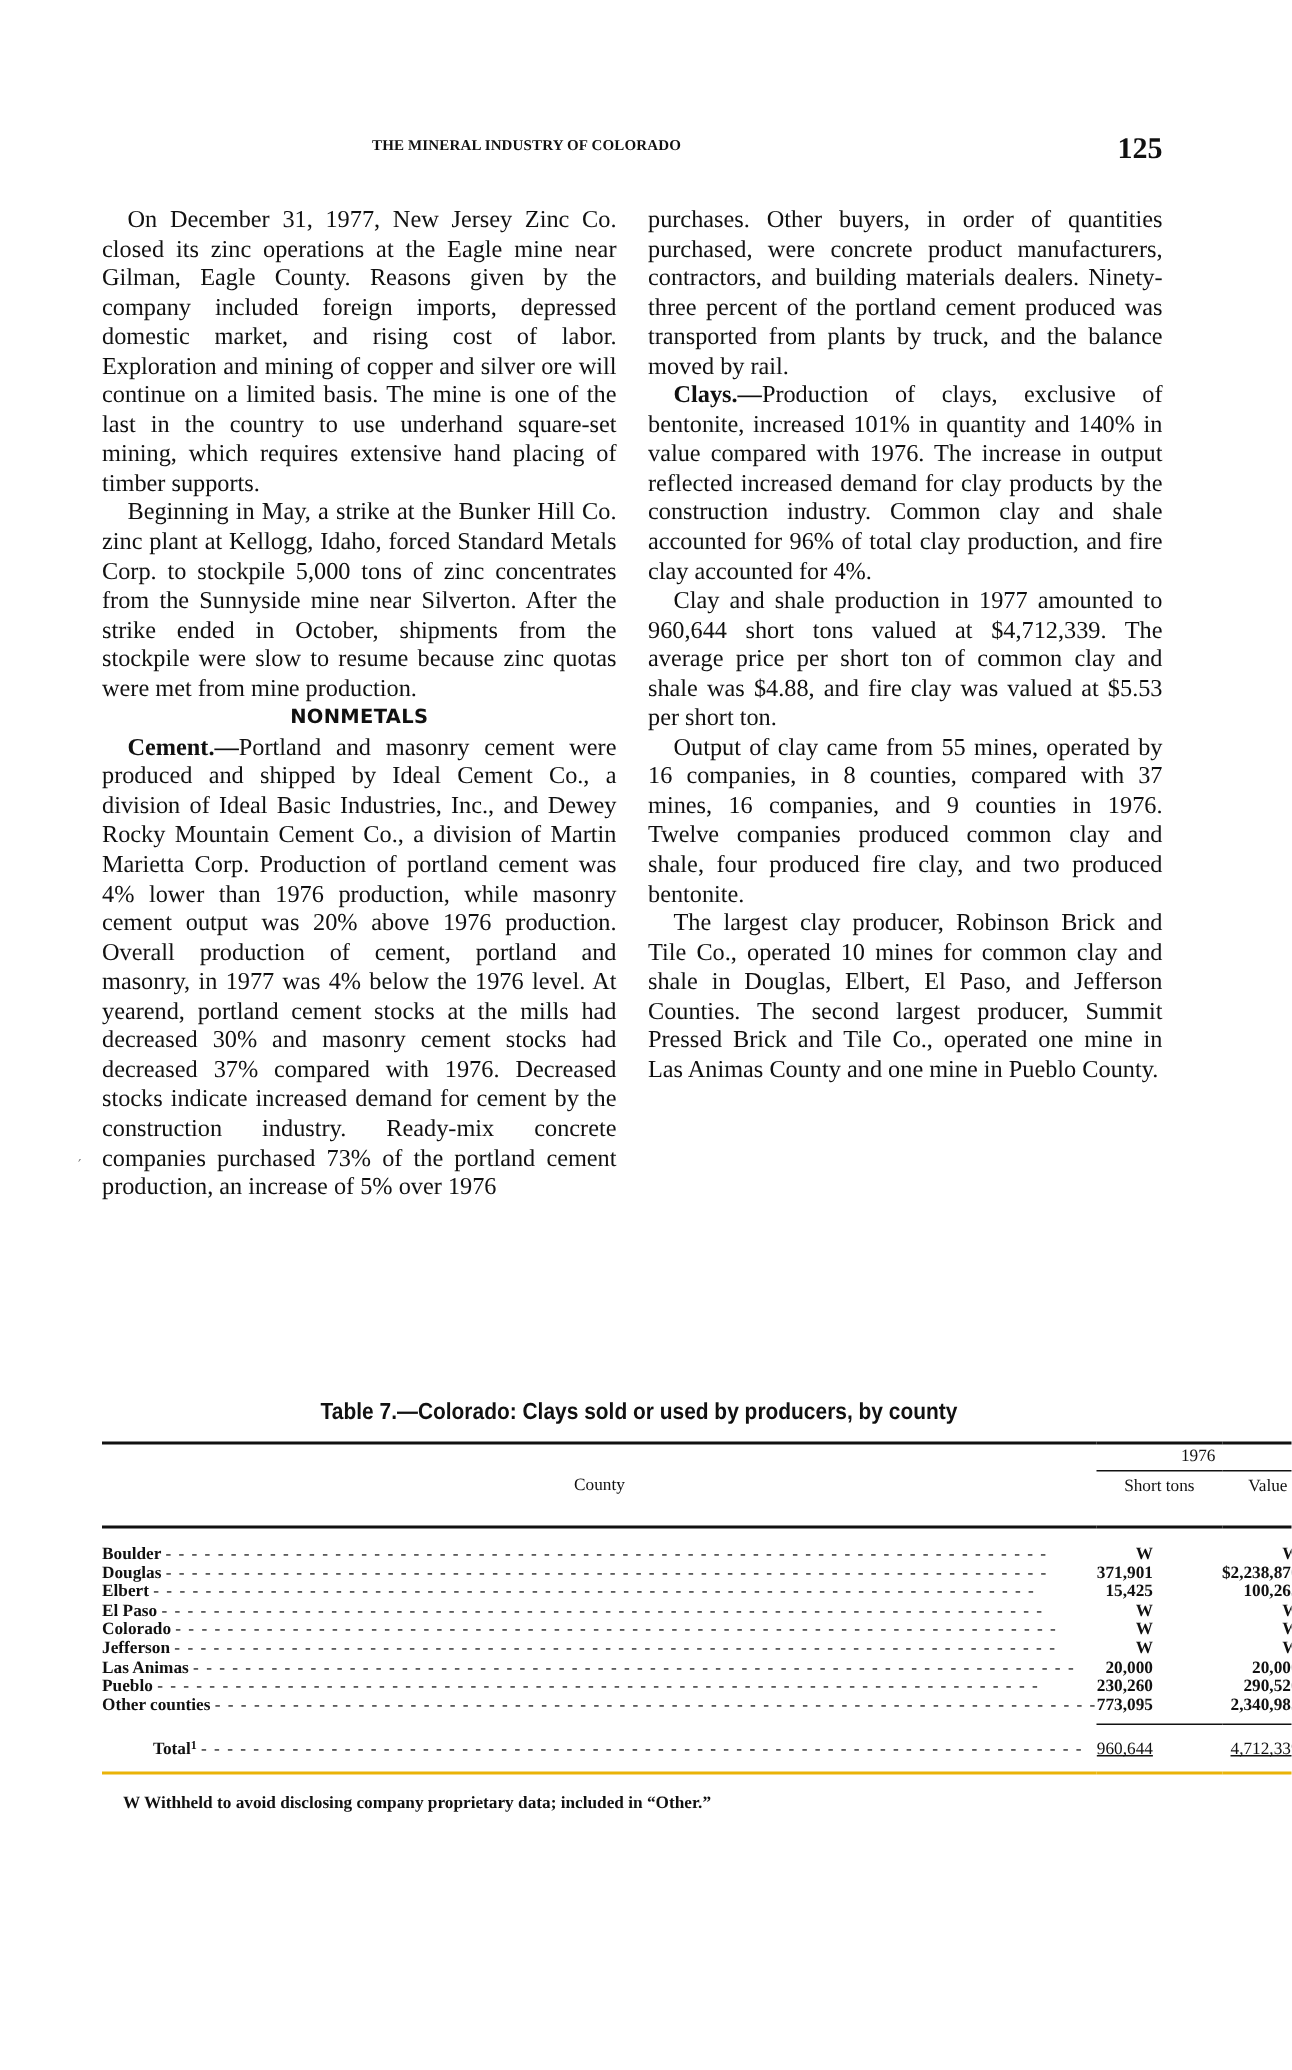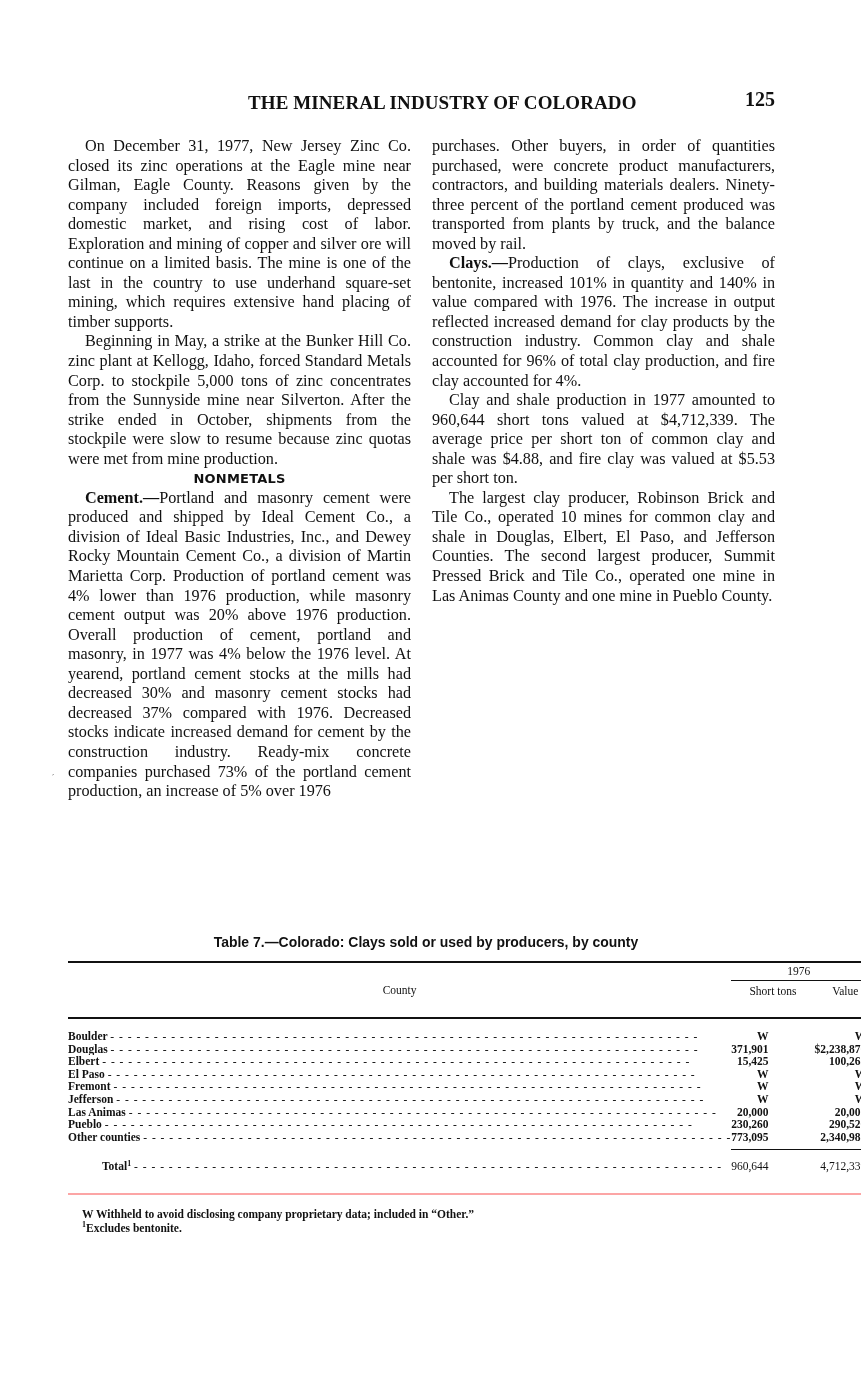--- a/index.html
+++ b/index.html
@@ -1,19 +1,19 @@
 <!DOCTYPE html>
 <html><head>
   <meta charset="utf-8">
   <style>
     html, body { margin: 0; padding: 0; background: #fff; }
     body { width: 861px; height: 1380px; position: relative; overflow: hidden; color: #111;
            font-family: "DejaVu Serif", "Liberation Serif", serif; }
     .header { position: absolute; top: 90px; left: 0; width: 861px; height: 24px; }
-    .running-title { position: absolute; left: 248px; top: 2px; font-size: 19px; font-weight: bold; letter-spacing: 0.1px; font-family: "Liberation Serif", serif; }
+    .running-title { position: absolute; left: 248px; top: 2px; font-size: 10px; font-weight: bold; letter-spacing: 0.1px; font-family: "Liberation Serif", serif; }
     .page-number { position: absolute; left: 745px; top: -2px; font-size: 20px; font-weight: bold; font-family: Liberation Serif, serif; }
     .col { position: absolute; top: 137px; width: 343px; font-family: "Liberation Serif", serif; font-size: 16.2px; line-height: 19.55px; text-align: justify; }
     .col-left { left: 68px; }
     .col-right { left: 432px; }
     .col p { margin: 0; text-indent: 17px; }
     .col p.noindent { text-indent: 0; }
     .run-in { font-weight: bold; }
     .section-heading { text-align: center; font-family: "DejaVu Sans", sans-serif; font-weight: bold; font-size: 13px; margin: 16px 0 14px 0; text-indent: 0 !important; letter-spacing: 0.2px; }
     .table-wrap { position: absolute; left: 68px; top: 933px; width: 716px; font-family: "Liberation Serif", serif; }
     .table-title { text-align: center; font-weight: bold; font-size: 15.5px; margin-bottom: 10px; font-family: "Liberation Sans", sans-serif; transform: scaleX(0.9); }
@@ -24,22 +24,22 @@
     .th-year { text-align: center; border-bottom: 1.5px solid #111; padding: 2px 0 3px 0; }
     .th-sub { text-align: center; padding: 4px 0 20px 0; }
     .thead-bottom { border-bottom: 2px solid #111; }
     td { padding: 0; line-height: 12.6px; }
     .county-cell { white-space: nowrap; overflow: hidden; font-weight: bold; }
     .county-cell .leader { font-weight: normal; letter-spacing: 1px; }
     .num { text-align: right; font-weight: bold; }
     .num-tons { padding-right: 46px; }
     .first-row td { padding-top: 11px; }
     .last-row td { padding-bottom: 6px; }
-    .total-row td { padding-top: 10px; padding-bottom: 20px; border-bottom: 2px solid #fca5a5; }
-    .total-sep td.num { border-top: 1.5px solid #111; }
+    .total-row td { padding-top: 10px; padding-bottom: 8px; border-bottom: 2px solid #eab308; }
+    .total-sep td.num { border-top: 1.5px solid #111; text-decoration: underline; }
     .total-label { padding-left: 34px; }
     .notes { font-size: 11.5px; margin-top: 12px; padding-left: 14px; line-height: 14px; font-family: "Liberation Serif", serif; font-weight: bold; }
     sup { font-size: 8px; vertical-align: top; line-height: 8px; }
     .mark { position: absolute; color: #777; font-size: 10px; }
   </style>
 </head>
 <body>
 
 <div class="header">
   <span class="running-title">THE MINERAL INDUSTRY OF COLORADO</span>
@@ -50,20 +50,21 @@
   <p>On December 31, 1977, New Jersey Zinc Co. closed its zinc operations at the Eagle mine near Gilman, Eagle County. Reasons given by the company included foreign imports, depressed domestic market, and rising cost of labor. Exploration and mining of copper and silver ore will continue on a limited basis. The mine is one of the last in the country to use underhand square-set mining, which requires extensive hand placing of timber supports.</p>
   <p>Beginning in May, a strike at the Bunker Hill Co. zinc plant at Kellogg, Idaho, forced Standard Metals Corp. to stockpile 5,000 tons of zinc concentrates from the Sunnyside mine near Silverton. After the strike ended in October, shipments from the stockpile were slow to resume because zinc quotas were met from mine production.</p>
   <p class="section-heading">NONMETALS</p>
   <p><span class="run-in">Cement.—</span><span>Portland and masonry cement were produced and shipped by Ideal Cement Co., a division of Ideal Basic Industries, Inc., and Dewey Rocky Mountain Cement Co., a division of Martin Marietta Corp. Production of portland cement was 4% lower than 1976 production, while masonry cement output was 20% above 1976 production. Overall production of cement, portland and masonry, in 1977 was 4% below the 1976 level. At yearend, portland cement stocks at the mills had decreased 30% and masonry cement stocks had decreased 37% compared with 1976. Decreased stocks indicate increased demand for cement by the construction industry. Ready-mix concrete companies purchased 73% of the portland cement production, an increase of 5% over 1976</span></p>
 </div>
 
 <div class="col col-right">
   <p class="noindent">purchases. Other buyers, in order of quantities purchased, were concrete product manufacturers, contractors, and building materials dealers. Ninety-three percent of the portland cement produced was transported from plants by truck, and the balance moved by rail.</p>
   <p><span class="run-in">Clays.—</span><span>Production of clays, exclusive of bentonite, increased 101% in quantity and 140% in value compared with 1976. The increase in output reflected increased demand for clay products by the construction industry. Common clay and shale accounted for 96% of total clay production, and fire clay accounted for 4%.</span></p>
   <p>Clay and shale production in 1977 amounted to 960,644 short tons valued at $4,712,339. The average price per short ton of common clay and shale was $4.88, and fire clay was valued at $5.53 per short ton.</p>
+  <p>Output of clay came from 55 mines, operated by 16 companies, in 8 counties, compared with 37 mines, 16 companies, and 9 counties in 1976. Twelve companies produced common clay and shale, four produced fire clay, and two produced bentonite.</p>
   <p>The largest clay producer, Robinson Brick and Tile Co., operated 10 mines for common clay and shale in Douglas, Elbert, El Paso, and Jefferson Counties. The second largest producer, Summit Pressed Brick and Tile Co., operated one mine in Las Animas County and one mine in Pueblo County.</p>
 </div>
 
 <div class="table-wrap">
   <div class="table-title">Table 7.—Colorado: Clays sold or used by producers, by county</div>
   <table>
     <colgroup>
       <col style="width:490px">
       <col style="width:120px">
       <col style="width:106px">
@@ -93,21 +94,21 @@
           <td class="county-cell"><span>Elbert</span> <span class="leader">- - - - - - - - - - - - - - - - - - - - - - - - - - - - - - - - - - - - - - - - - - - - - - - - - - - - - - - - - - - - - - - - - - - -</span></td>
           <td class="num num-tons">15,425</td>
           <td class="num">100,263</td>
         </tr>
         <tr>
           <td class="county-cell"><span>El Paso</span> <span class="leader">- - - - - - - - - - - - - - - - - - - - - - - - - - - - - - - - - - - - - - - - - - - - - - - - - - - - - - - - - - - - - - - - - - - -</span></td>
           <td class="num num-tons">W</td>
           <td class="num">W</td>
         </tr>
         <tr>
-          <td class="county-cell"><span>Fremont</span> <span class="leader">- - - - - - - - - - - - - - - - - - - - - - - - - - - - - - - - - - - - - - - - - - - - - - - - - - - - - - - - - - - - - - - - - - - -</span></td>
+          <td class="county-cell"><span>Colorado</span> <span class="leader">- - - - - - - - - - - - - - - - - - - - - - - - - - - - - - - - - - - - - - - - - - - - - - - - - - - - - - - - - - - - - - - - - - - -</span></td>
           <td class="num num-tons">W</td>
           <td class="num">W</td>
         </tr>
         <tr>
           <td class="county-cell"><span>Jefferson</span> <span class="leader">- - - - - - - - - - - - - - - - - - - - - - - - - - - - - - - - - - - - - - - - - - - - - - - - - - - - - - - - - - - - - - - - - - - -</span></td>
           <td class="num num-tons">W</td>
           <td class="num">W</td>
         </tr>
         <tr>
           <td class="county-cell"><span>Las Animas</span> <span class="leader">- - - - - - - - - - - - - - - - - - - - - - - - - - - - - - - - - - - - - - - - - - - - - - - - - - - - - - - - - - - - - - - - - - - -</span></td>
@@ -126,17 +127,16 @@
         </tr>
         <tr class="total-row total-sep">
           <td class="county-cell total-label"><span>Total</span><sup>1</sup> <span class="leader">- - - - - - - - - - - - - - - - - - - - - - - - - - - - - - - - - - - - - - - - - - - - - - - - - - - - - - - - - - - - - - - - - - - -</span></td>
           <td class="num num-tons" style="font-weight:normal">960,644</td>
           <td class="num" style="font-weight:normal">4,712,339</td>
         </tr>
       </tbody>
   </table>
   <div class="notes">
     <div>W Withheld to avoid disclosing company proprietary data; included in “Other.”</div>
-    <div><sup>1</sup><span>Excludes bentonite.</span></div>
   </div>
 </div>
 
 <span class="mark" style="left:52px;top:772px;">′</span>
 
 </body></html>

